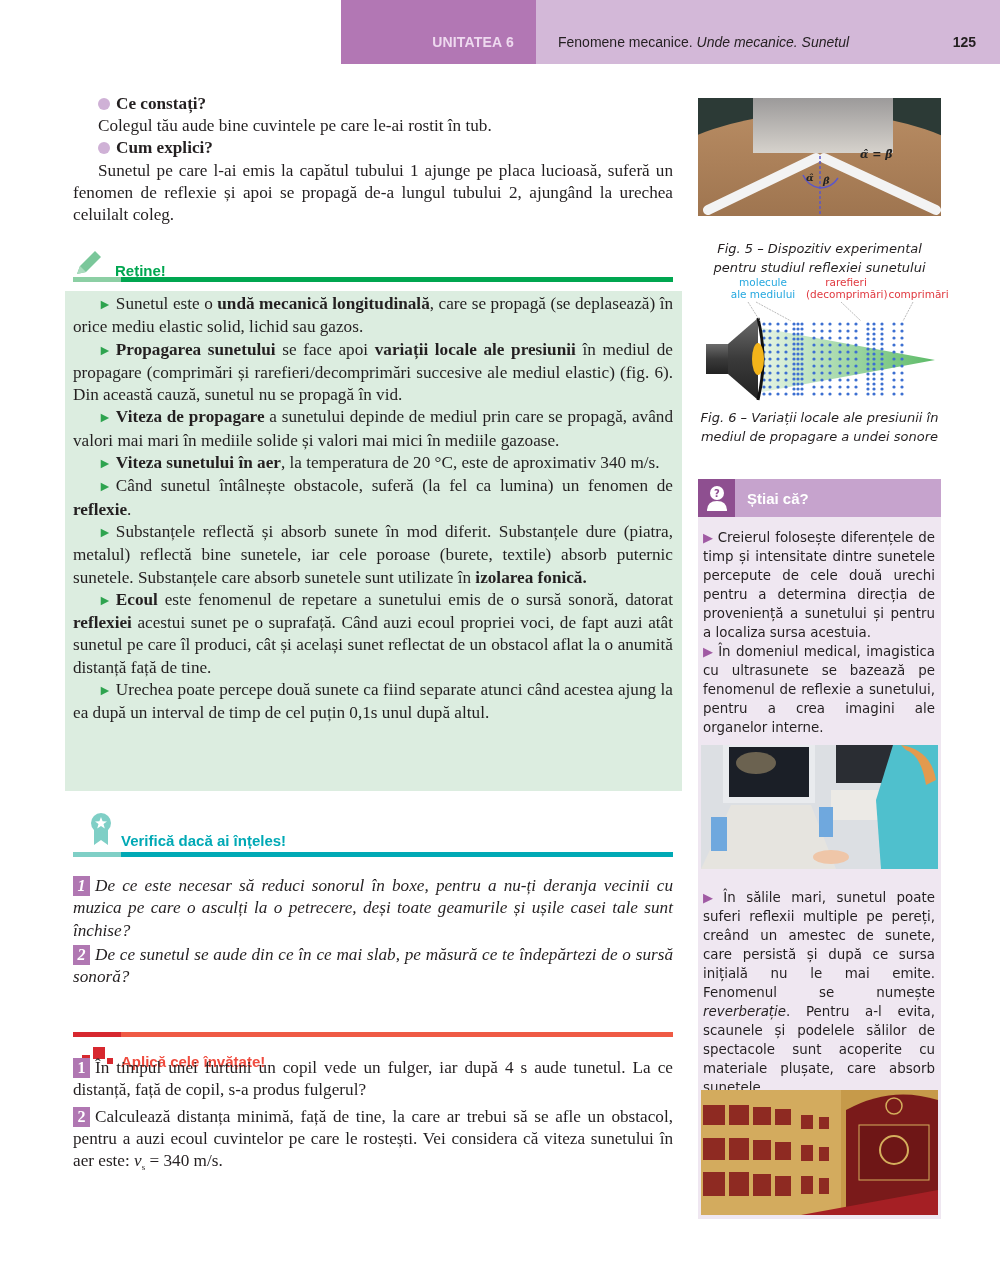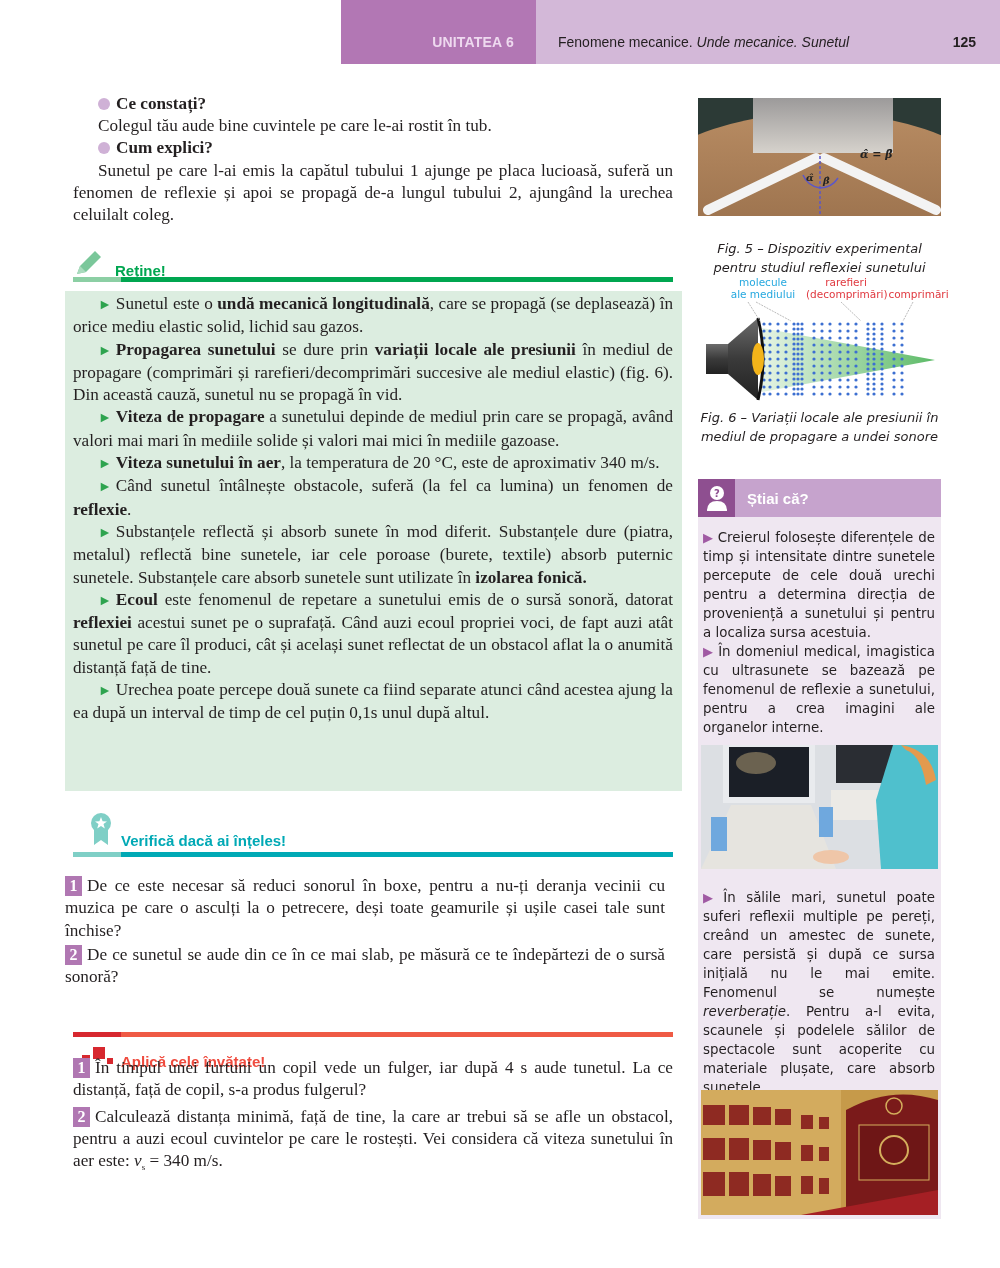--- a/index.html
+++ b/index.html
@@ -74,21 +74,21 @@
   <span>Reține!</span>
 </div>
 <div class="sec-rule" style="top:277px;">
     <div class="a" style="background:#8ccfa4"></div>
     <div class="b" style="background:#00a650"></div>
   </div>
 
 <div class="retine-box"></div>
 <div class="retine-text">
   <div class="item"><span class="arrow">►</span><span>Sunetul este o </span><span class="b">undă mecanică longitudinală</span><span>, care se propagă (se deplasează) în orice mediu elastic solid, lichid sau gazos.</span></div>
-  <div class="item"><span class="arrow">►</span><span class="b">Propagarea sunetului</span><span> se dure prin </span><span class="b">variații locale ale presiunii</span><span> în mediul de propagare (comprimări și rarefieri/decomprimări succesive ale mediul elastic) (fig. 6). Din această cauză, sunetul nu se propagă în vid.</span></div>
+  <div class="item"><span class="arrow">►</span><span class="b">Propagarea sunetului</span><span> se face apoi </span><span class="b">variații locale ale presiunii</span><span> în mediul de propagare (comprimări și rarefieri/decomprimări succesive ale mediul elastic) (fig. 6). Din această cauză, sunetul nu se propagă în vid.</span></div>
   <div class="item"><span class="arrow">►</span><span class="b">Viteza de propagare</span><span> a sunetului depinde de mediul prin care se propagă, având valori mai mari în mediile solide și valori mai mici în mediile gazoase.</span></div>
   <div class="item"><span class="arrow">►</span><span class="b">Viteza sunetului în aer</span><span>, la temperatura de 20 °C, este de aproximativ 340 m/s.</span></div>
   <div class="item"><span class="arrow">►</span><span>Când sunetul întâlnește obstacole, suferă (la fel ca lumina) un fenomen de </span><span class="b">reflexie</span><span>.</span></div>
   <div class="item"><span class="arrow">►</span><span>Substanțele reflectă și absorb sunete în mod diferit. Substanțele dure (piatra, metalul) reflectă bine sunetele, iar cele poroase (burete, textile) absorb puternic sunetele. Substanțele care absorb sunetele sunt utilizate în </span><span class="b">izolarea fonică.</span></div>
   <div class="item"><span class="arrow">►</span><span class="b">Ecoul</span><span> este fenomenul de repetare a sunetului emis de o sursă sonoră, datorat </span><span class="b">reflexiei</span><span> acestui sunet pe o suprafață. Când auzi ecoul propriei voci, de fapt auzi atât sunetul pe care îl produci, cât și același sunet reflectat de un obstacol aflat la o anumită distanță față de tine.</span></div>
   <div class="item"><span class="arrow">►</span><span>Urechea poate percepe două sunete ca fiind separate atunci când acestea ajung la ea după un interval de timp de cel puțin 0,1s unul după altul.</span></div>
 </div>
 
 <div class="sec-head" style="top:812px; color:#00a9b5;">
   <span style="width:48px; display:inline-block; padding-left:16px;">
@@ -98,21 +98,21 @@
         <path d="M12 5 L13.6 9.3 L18 9.4 L14.5 12.1 L15.8 16.4 L12 13.9 L8.2 16.4 L9.5 12.1 L6 9.4 L10.4 9.3 Z" fill="#fff"></path>
       </svg>
   </span>
   <span>Verifică dacă ai înțeles!</span>
 </div>
 <div class="sec-rule" style="top:852px;">
     <div class="a" style="background:#7fcfc6"></div>
     <div class="b" style="background:#00a9b5"></div>
   </div>
 
-<div class="ex" style="position:absolute; left:65px; top:875px; width:600px;">
+<div class="ex" style="position:absolute; left:73px; top:875px; width:600px;font-style:italic;">
   <div><span class="num">1</span><span>De ce este necesar să reduci sonorul în boxe, pentru a nu-ți deranja vecinii cu muzica pe care o asculți la o petrecere, deși toate geamurile și ușile casei tale sunt închise?</span></div>
   <div style="margin-top:2px;"><span class="num">2</span><span>De ce sunetul se aude din ce în ce mai slab, pe măsură ce te îndepărtezi de o sursă sonoră?</span></div>
 </div>
 
 <div class="sec-head" style="top:1004px; color:#ef4b3e;margin-top:37px;">
   <span style="width:48px; display:inline-block;">
     <svg width="44" height="26" viewBox="0 0 44 26">
         <rect x="2" y="21" width="4" height="4" fill="#d7282f"></rect>
         <rect x="9" y="14" width="8" height="8" fill="#d7282f"></rect>
         <rect x="20" y="6" width="12" height="12" fill="#d7282f"></rect>

